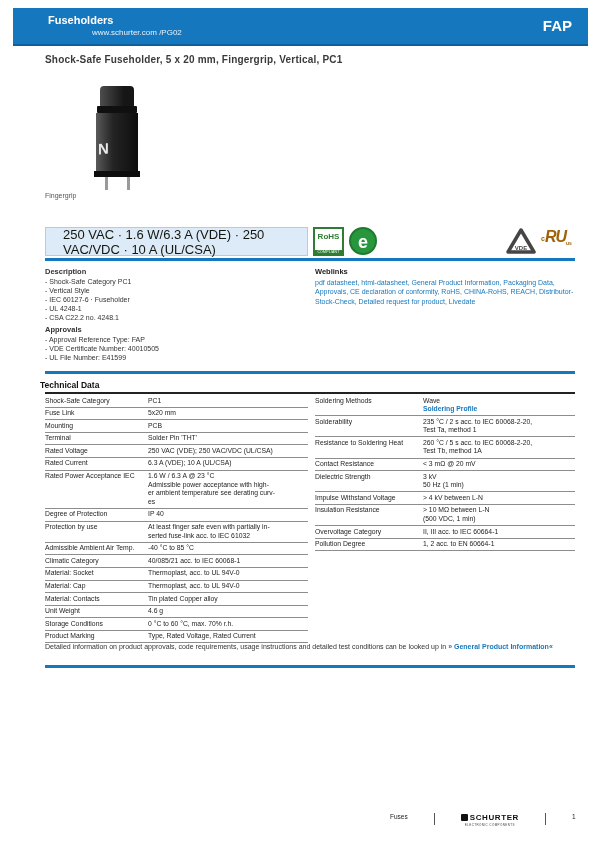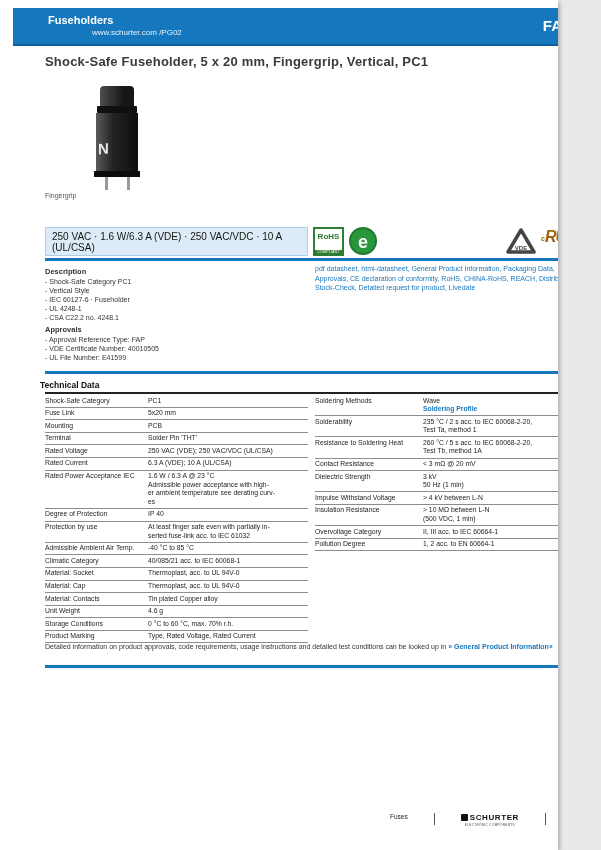--- a/index.html
+++ b/index.html
@@ -1,45 +1,45 @@
 <!DOCTYPE html>
 <html><head>
 <meta charset="utf-8">
 <style>
   * { margin:0; padding:0; box-sizing:border-box; }
   html,body { background:#e9e9e9; }
   .page {
-    position:relative; width:558px; height:850px; background:#fff;
+    position:relative; width:601px; height:850px; background:#fff;
     font-family:"Liberation Sans", sans-serif; color:#2b2b2b; overflow:hidden;
     box-shadow:2px 2px 4px rgba(0,0,0,.25);
   }
   
   .band { position:absolute; left:13px; top:8px; width:575px; height:38px;
           background:#1577BE; border-bottom:2px solid #0f5f9c; }
   .band-left { position:absolute; left:35px; top:6px; color:#fff; }
   .band-title { font-size:11px; font-weight:bold; }
   .band-url { font-size:8px; color:#e8f2fb; margin-top:2px;margin-left:44px; }
   .band-product { position:absolute; right:16px; top:9px; color:#fff; font-size:15px; font-weight:bold; }
-  .subtitle { position:absolute; left:45px; top:54px; font-size:13px; font-weight:bold; color:#3a3a3a; letter-spacing:.2px; }
+  .subtitle { position:absolute; left:45px; top:54px; font-size:10px; font-weight:bold; color:#3a3a3a; letter-spacing:.2px; }
 
   
   .fuse { position:absolute; left:78px; top:86px; width:80px; height:106px; }
   .cap   { position:absolute; left:22px; top:0;  width:34px; height:22px; background:linear-gradient(90deg,#4d4d4d,#161616 70%); border-radius:4px 4px 2px 2px; }
   .capbase { position:absolute; left:19px; top:20px; width:40px; height:7px; background:#101010; border-radius:1px; }
   .fbody { position:absolute; left:18px; top:27px; width:42px; height:58px; background:linear-gradient(90deg,#5a5a5a,#242424 40%,#0d0d0d); }
   .nmark { position:absolute; left:2px; top:27px; color:#e8e8e8; font-weight:bold; font-size:15px; transform:skewY(-6deg); }
   .flange { position:absolute; left:16px; top:85px; width:46px; height:6px; background:#0c0c0c; }
   .pin { position:absolute; width:3px; height:13px; background:#9a9a9a; top:91px; }
   .pin.p1 { left:27px; } .pin.p2 { left:49px; }
   .img-caption { position:absolute; left:45px; top:192px; font-size:7px; color:#555; }
 
   
   .ratings { position:absolute; left:45px; top:227px; width:263px; height:29px;
-             background:#dcebf7; border:1px solid #aecde9; font-size:10px; color:#15150f;
-             display:flex; align-items:center; padding-left:6px; }
+             background:#dcebf7; border:1px solid #aecde9; font-size:13px; color:#15150f;
+             display:flex; align-items:center; padding-left:17px; }
   .rohs { position:absolute; left:313px; top:227px; width:31px; height:29px;
           border:2px solid #2e7d32; background:#fff; text-align:center; }
   .rohs-txt { font-size:8px; font-weight:bold; color:#2e7d32; margin-top:3px; }
   .rohs-sub { position:absolute; left:0; bottom:0; width:100%; background:#2e7d32; color:#fff; font-size:3.5px; letter-spacing:.2px; }
   .emark { position:absolute; left:349px; top:227px; width:28px; height:28px; border-radius:50%;
            background:#27963c; color:#fff; font-weight:bold; font-size:18px; text-align:center; line-height:26px;
            border:2px solid #1f7a30; }
   .vde { position:absolute; left:505px; top:227px; }
   .ul  { position:absolute; left:541px; top:228px; display:flex; align-items:flex-end; color:#a16207; }
   .ul-c { font-size:7px; font-weight:bold; margin-bottom:4px; }
@@ -142,20 +142,21 @@
       </div>
     <div class="sec-head">Approvals</div>
     <div id="desc-approvals">
         <div>- Approval Reference Type: FAP</div>
         <div>- VDE Certificate Number: 40010505</div>
         <div>- UL File Number: E41599</div>
       </div>
   </div>
 
   <div class="wlinks">
+    <div class="sec-head">Weblinks</div>
     <div class="wl-body" id="weblinks-body"><span class="link">pdf datasheet</span>, <span class="link">html-datasheet</span>, <span class="link">General Product Information</span>, <span class="link">Packaging Data</span>, <span class="link">Approvals</span>, <span class="link">CE declaration of conformity</span>, <span class="link">RoHS</span>, <span class="link">CHINA-RoHS</span>, <span class="link">REACH</span>, <span class="link">Distributor-Stock-Check</span>, <span class="link">Detailed request for product</span>, <span class="link">Livedate</span></div>
   </div>
 
   <div class="rule rule2"></div>
 
   <div class="tech-head">Technical Data</div>
   <div class="tech-underline"></div>
   <div class="ttable left" id="tech-left">
       <div class="trow">
         <div class="tlabel">Shock-Safe Category</div>

